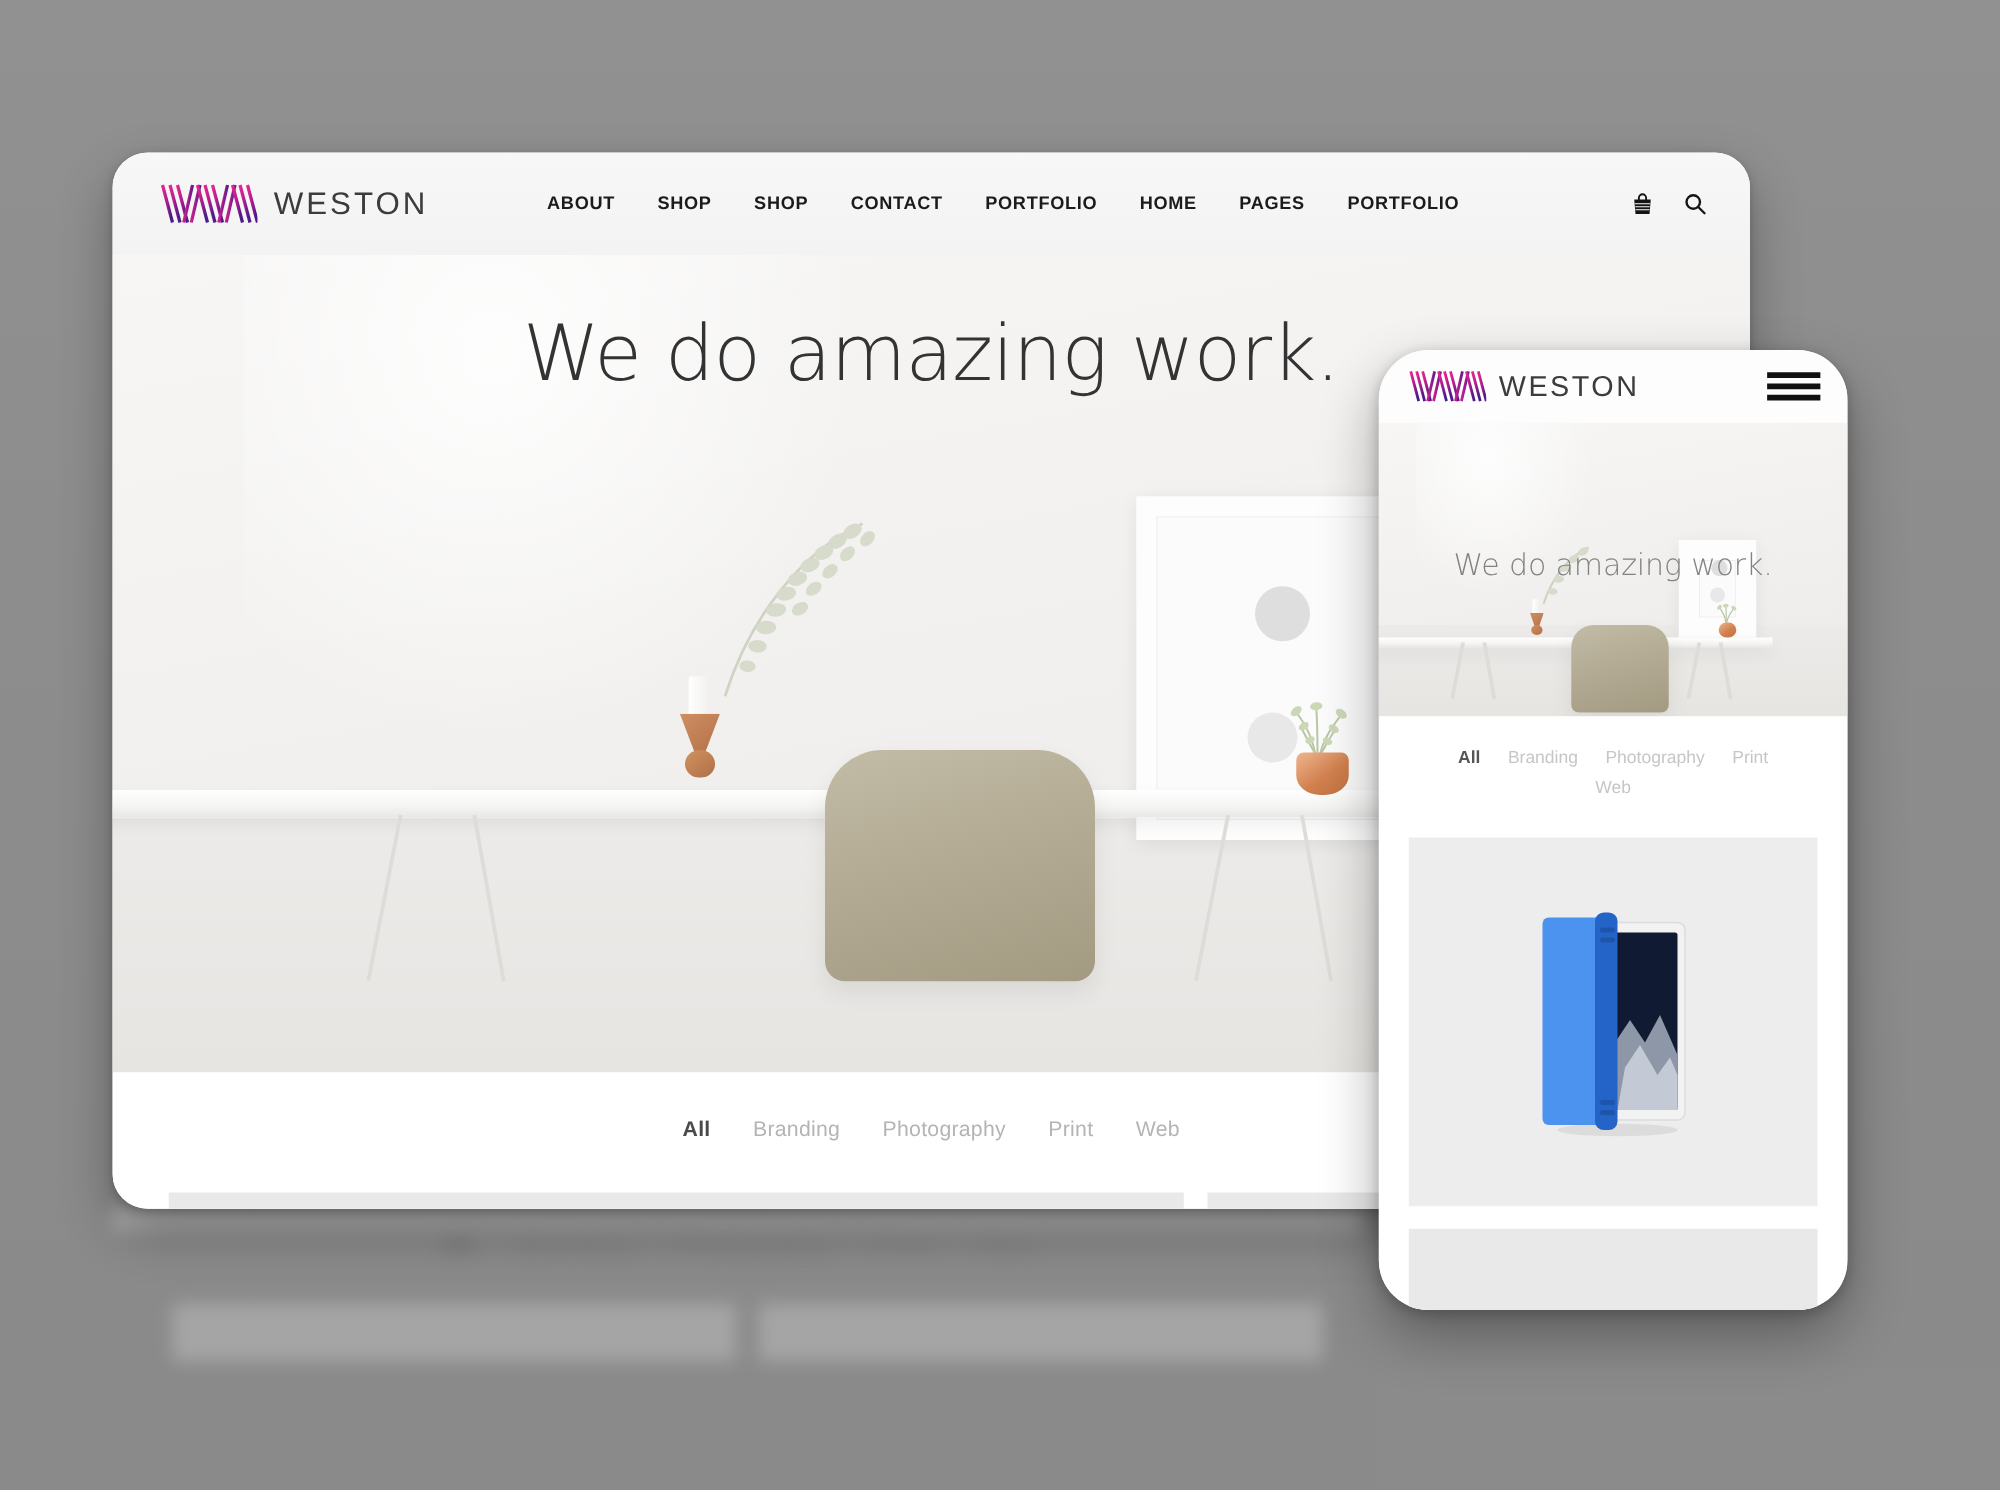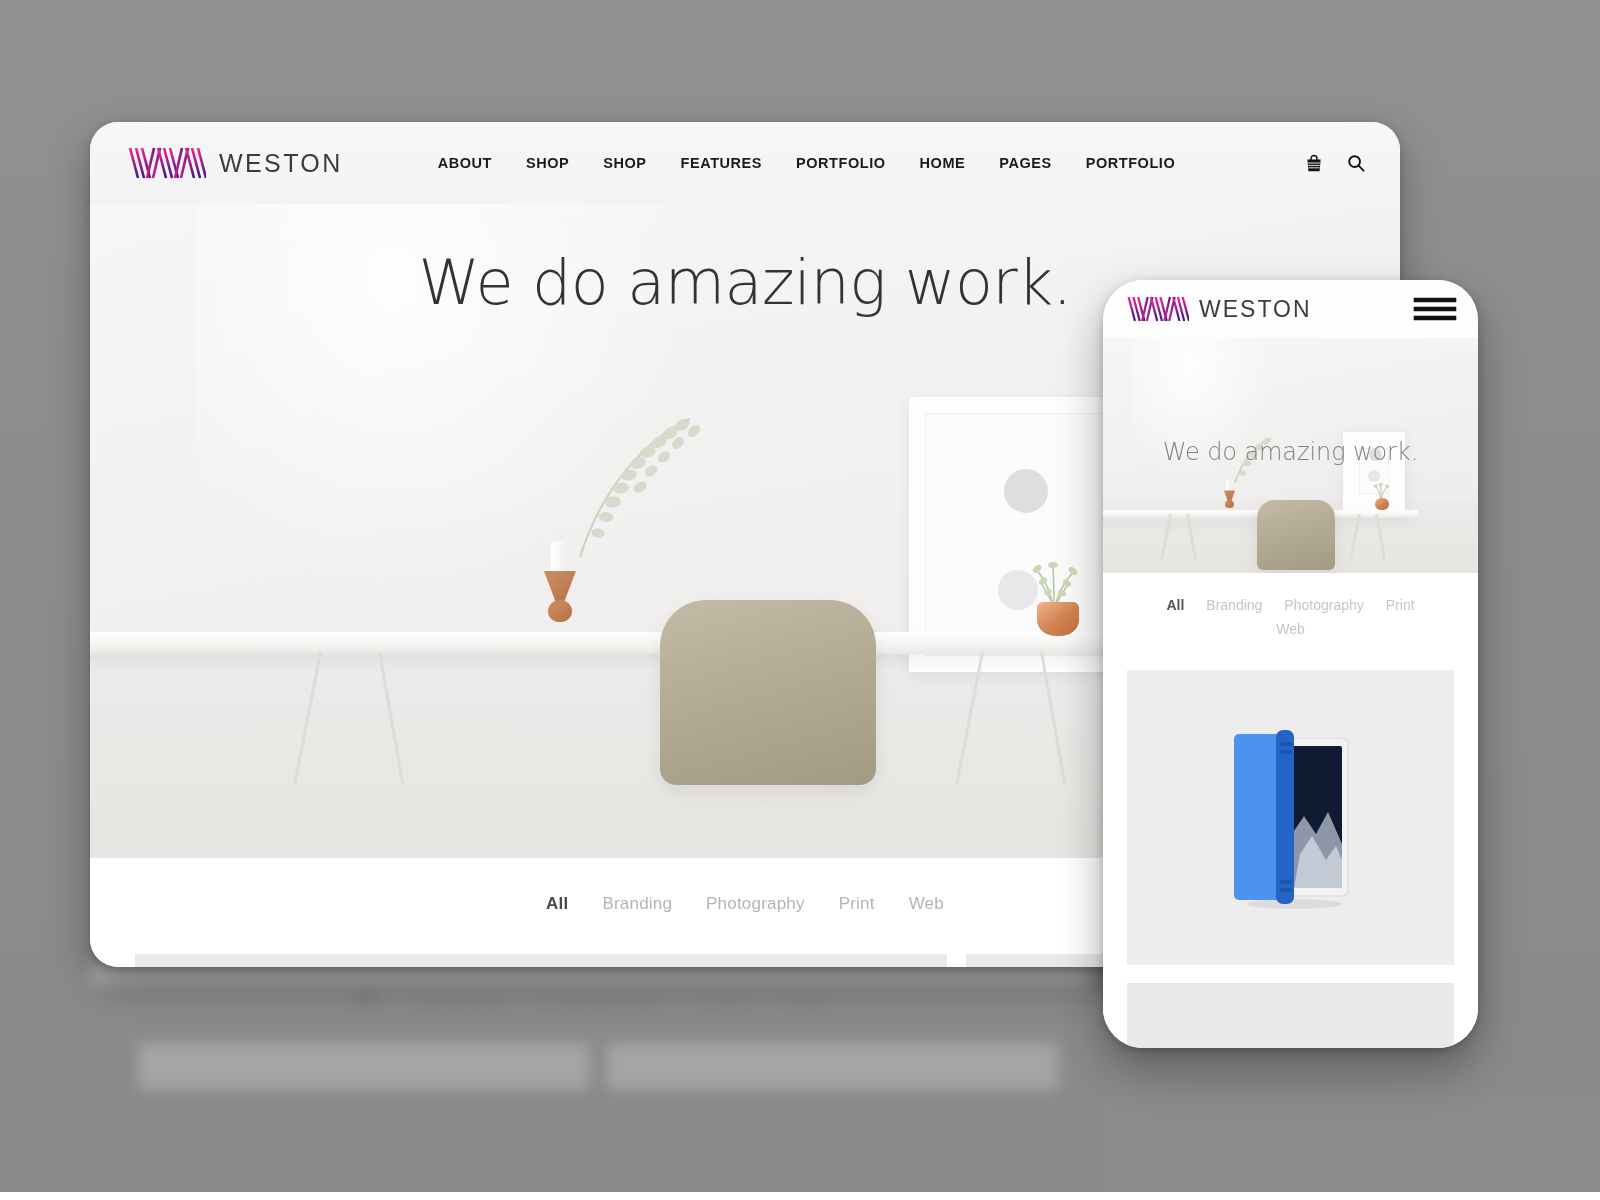--- a/index.html
+++ b/index.html
@@ -329,21 +329,21 @@
               <path d="M70 2 L78 32"></path>
           </g>
         </svg>
         <span class="brand-name">WESTON</span>
       </div>
 
       <nav class="d-nav">
         <a href="#">ABOUT</a>
         <a href="#">SHOP</a>
         <a href="#">SHOP</a>
-        <a href="#">FEATURES</a>
+        <a href="#">CONTACT</a>
         <a href="#">PORTFOLIO</a>
         <a href="#">HOME</a>
         <a href="#">PAGES</a>
         <a href="#">PORTFOLIO</a>
       </nav>
 
       <div class="d-tools">
         <svg class="tool-icon" viewBox="0 0 20 20">
           <path d="M3.4 6.6h13.2l-1 11.6H4.4z" fill="#141414"></path>
           <path d="M7.1 7.4V5.3a2.9 2.9 0 0 1 5.8 0v2.1" fill="none" stroke="#141414" stroke-width="1.5"></path>

